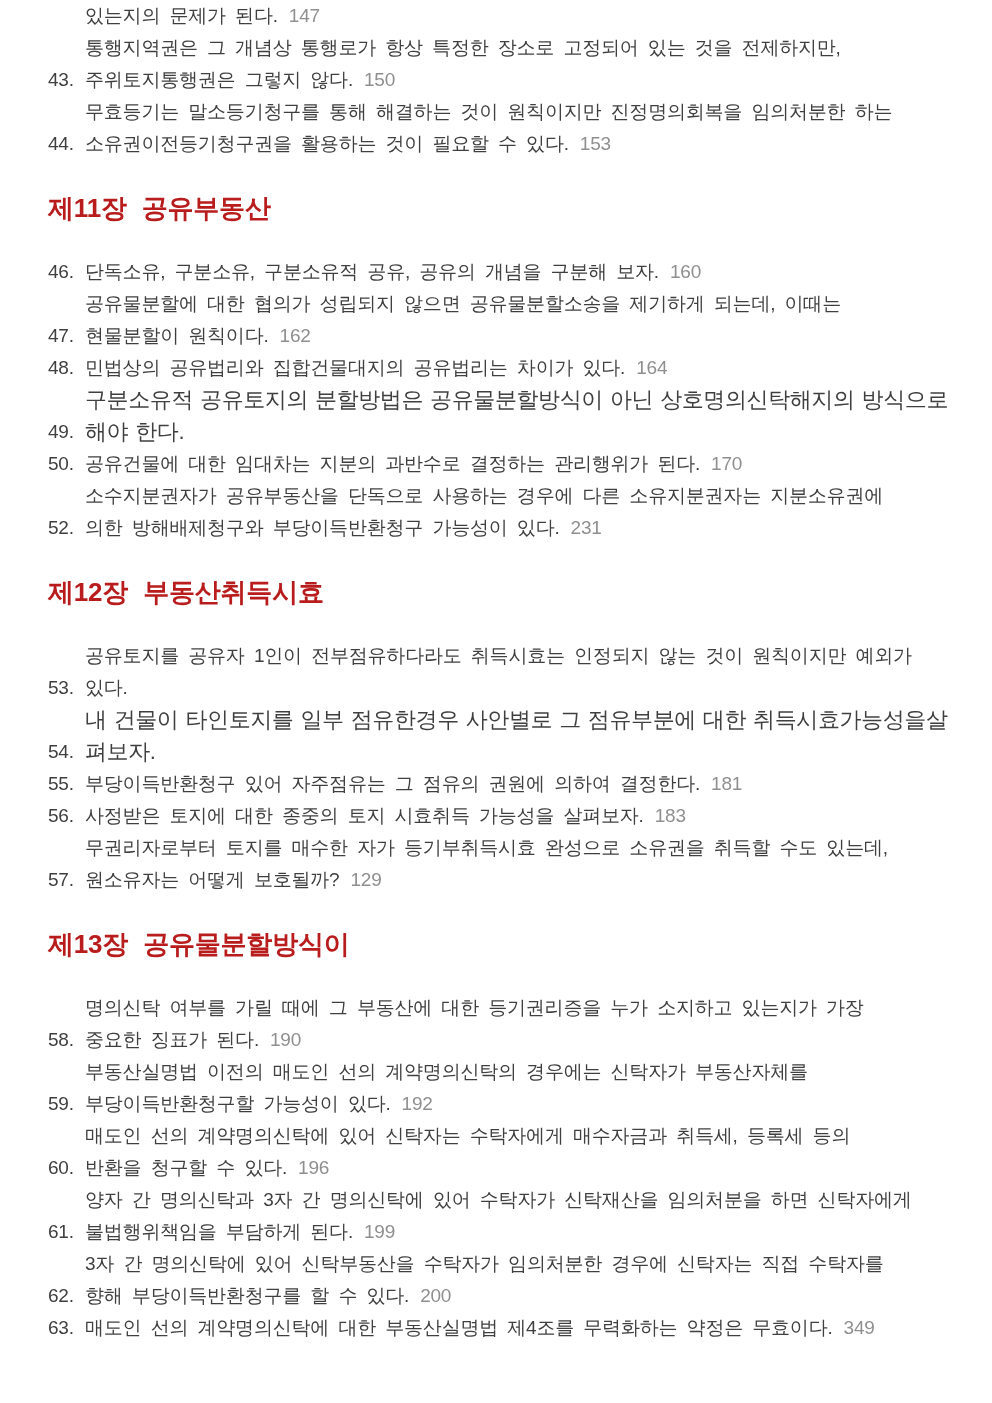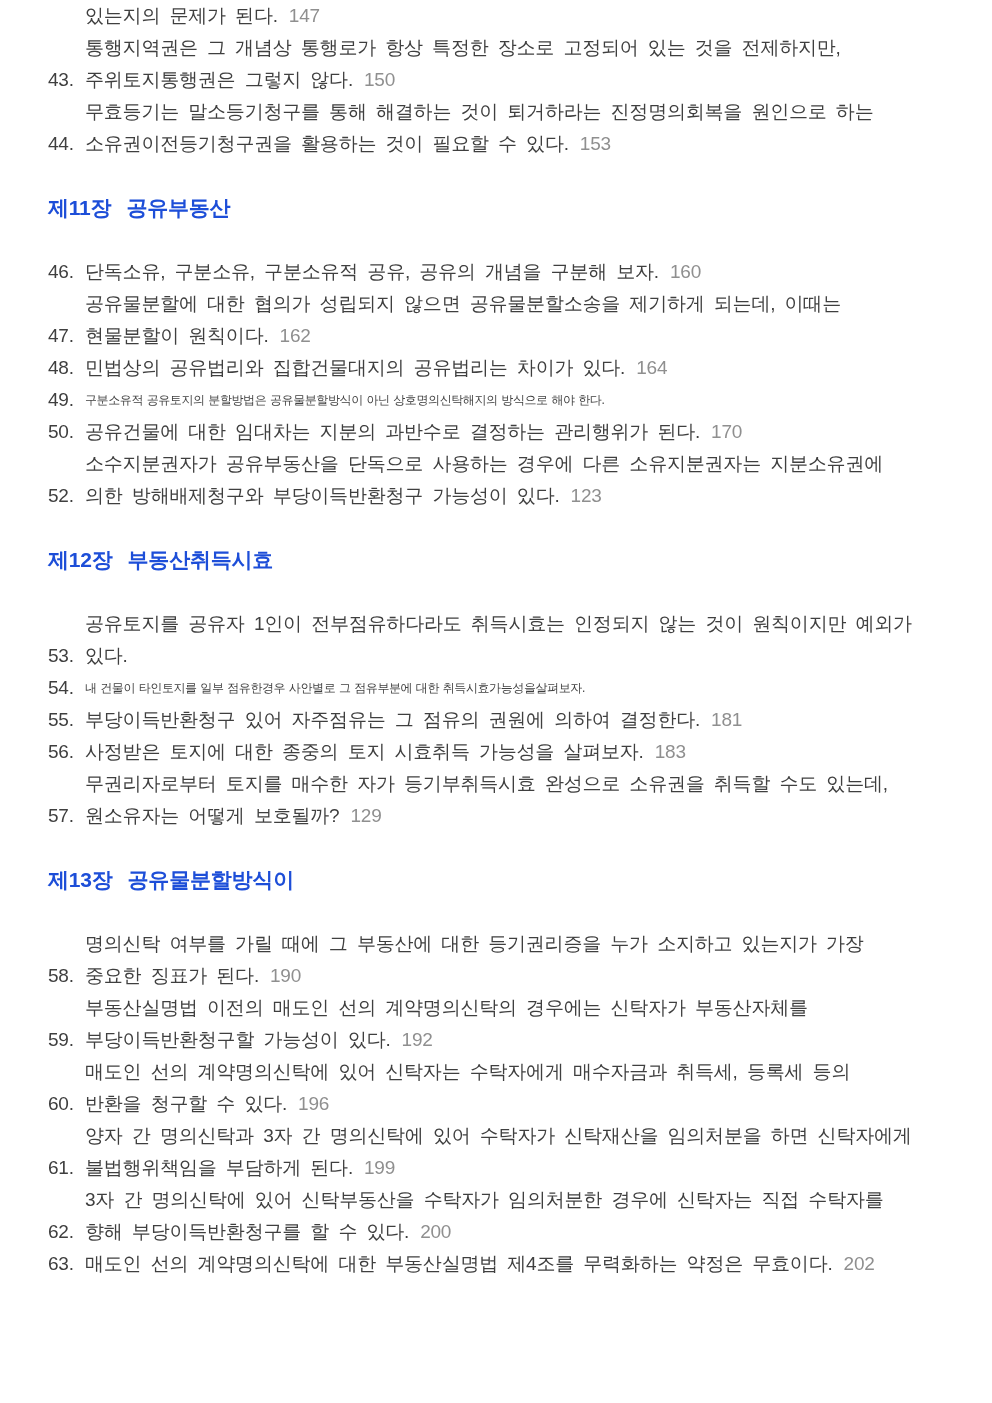--- a/index.html
+++ b/index.html
@@ -31,34 +31,34 @@
     flex: 0 0 37px;
     width: 37px;
     white-space: nowrap;
   }
   .toc-item .entry {
     flex: 1 1 auto;
     min-width: 0;
     white-space: pre-wrap;
   }
   .toc-item.condensed .entry {
-    font-size: 12px;
+    font-size: 22px;
     word-spacing: 0.06em;
     letter-spacing: -0.4px;
   }
   .pg {
     color: #8f8f8f;
     margin-left: 11px;
     white-space: nowrap;
   }
   .chapter {
-    font-size: 21px;
+    font-size: 26px;
     line-height: 32px;
     font-weight: bold;
-    color: #1d4ed8;
+    color: #b91c1c;
     margin: 32px 0 32px 0;
     letter-spacing: -0.2px;
   }
   .chapter .ch-num {
     margin-right: 15px;
   }
 </style>
 </head>
 <body>
 
@@ -67,21 +67,21 @@
       <span class="num"></span>
       <div class="entry"><span class="txt">있는지의 문제가 된다.</span><span class="pg">147</span></div>
     </div>
     <div class="toc-item">
       <span class="num">43.</span>
       <div class="entry"><span class="txt">통행지역권은 그 개념상 통행로가 항상 특정한 장소로 고정되어 있는 것을 전제하지만,
 주위토지통행권은 그렇지 않다.</span><span class="pg">150</span></div>
     </div>
     <div class="toc-item">
       <span class="num">44.</span>
-      <div class="entry"><span class="txt">무효등기는 말소등기청구를 통해 해결하는 것이 퇴거하라는 진정명의회복을 원인으로 하는
+      <div class="entry"><span class="txt">무효등기는 말소등기청구를 통해 해결하는 것이 원칙이지만 진정명의회복을 임의처분한 하는
 소유권이전등기청구권을 활용하는 것이 필요할 수 있다.</span><span class="pg">153</span></div>
     </div>
     <div class="chapter"><span class="ch-num">제11장</span><span class="ch-title">공유부동산</span></div>
     <div class="toc-item">
       <span class="num">46.</span>
       <div class="entry"><span class="txt">단독소유, 구분소유, 구분소유적 공유, 공유의 개념을 구분해 보자.</span><span class="pg">160</span></div>
     </div>
     <div class="toc-item">
       <span class="num">47.</span>
       <div class="entry"><span class="txt">공유물분할에 대한 협의가 성립되지 않으면 공유물분할소송을 제기하게 되는데, 이때는
@@ -95,21 +95,21 @@
       <span class="num">49.</span>
       <div class="entry"><span class="txt">구분소유적 공유토지의 분할방법은 공유물분할방식이 아닌 상호명의신탁해지의 방식으로 해야 한다.</span></div>
     </div>
     <div class="toc-item">
       <span class="num">50.</span>
       <div class="entry"><span class="txt">공유건물에 대한 임대차는 지분의 과반수로 결정하는 관리행위가 된다.</span><span class="pg">170</span></div>
     </div>
     <div class="toc-item">
       <span class="num">52.</span>
       <div class="entry"><span class="txt">소수지분권자가 공유부동산을 단독으로 사용하는 경우에 다른 소유지분권자는 지분소유권에
-의한 방해배제청구와 부당이득반환청구 가능성이 있다.</span><span class="pg">123</span></div>
+의한 방해배제청구와 부당이득반환청구 가능성이 있다.</span><span class="pg">231</span></div>
     </div>
     <div class="chapter"><span class="ch-num">제12장</span><span class="ch-title">부동산취득시효</span></div>
     <div class="toc-item">
       <span class="num">53.</span>
       <div class="entry"><span class="txt">공유토지를 공유자 1인이 전부점유하다라도 취득시효는 인정되지 않는 것이 원칙이지만 예외가
 있다.</span></div>
     </div>
     <div class="toc-item condensed">
       <span class="num">54.</span>
       <div class="entry"><span class="txt">내 건물이 타인토지를 일부 점유한경우 사안별로 그 점유부분에 대한 취득시효가능성을살펴보자.</span></div>
@@ -148,15 +148,15 @@
       <div class="entry"><span class="txt">양자 간 명의신탁과 3자 간 명의신탁에 있어 수탁자가 신탁재산을 임의처분을 하면 신탁자에게
 불법행위책임을 부담하게 된다.</span><span class="pg">199</span></div>
     </div>
     <div class="toc-item">
       <span class="num">62.</span>
       <div class="entry"><span class="txt">3자 간 명의신탁에 있어 신탁부동산을 수탁자가 임의처분한 경우에 신탁자는 직접 수탁자를
 향해 부당이득반환청구를 할 수 있다.</span><span class="pg">200</span></div>
     </div>
     <div class="toc-item">
       <span class="num">63.</span>
-      <div class="entry"><span class="txt">매도인 선의 계약명의신탁에 대한 부동산실명법 제4조를 무력화하는 약정은 무효이다.</span><span class="pg">202</span></div>
+      <div class="entry"><span class="txt">매도인 선의 계약명의신탁에 대한 부동산실명법 제4조를 무력화하는 약정은 무효이다.</span><span class="pg">349</span></div>
     </div>
   </div>
 
 </body></html>

